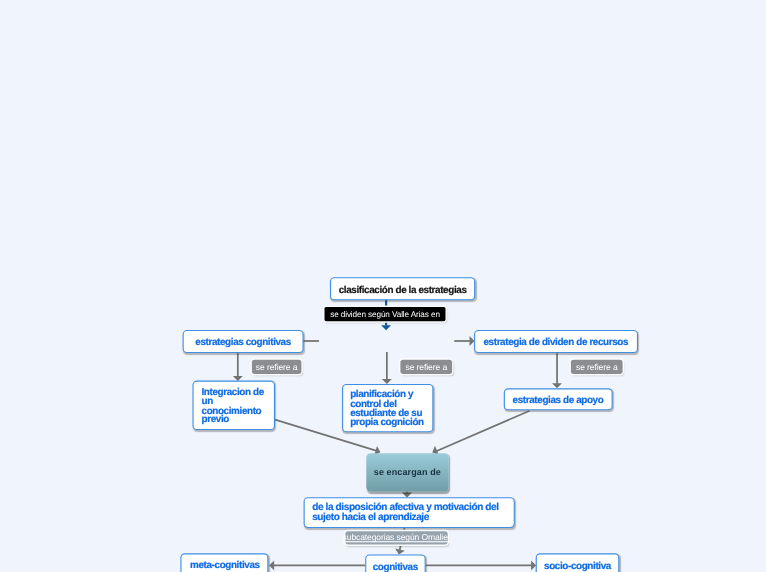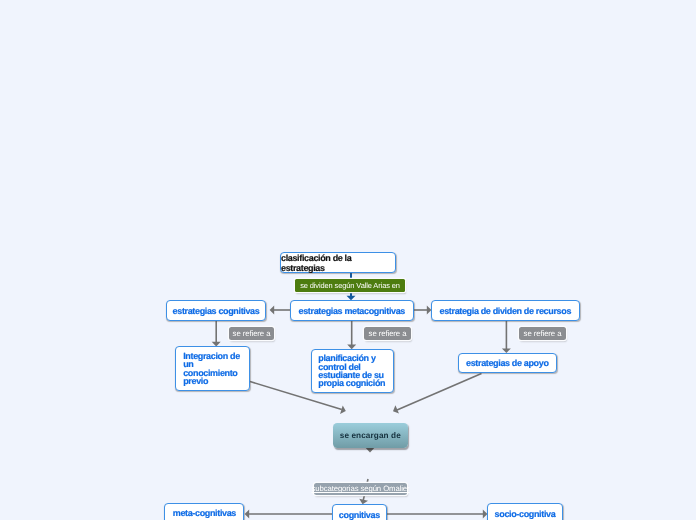--- a/index.html
+++ b/index.html
@@ -16,21 +16,21 @@
         font-weight:bold;color:#0f6ce6;letter-spacing:-0.35px;
         -webkit-text-stroke:0.18px #0f6ce6;
         box-shadow:0.8px 1px 1px rgba(90,85,80,.40);}
   .node span{display:block;}
   .node.root{color:#141414;-webkit-text-stroke:0.18px #141414;}
   .node.lefttext{justify-content:flex-start;text-align:left;}
 
   .lbl{position:absolute;box-sizing:border-box;
        display:flex;align-items:center;justify-content:center;
        color:#ffffff;white-space:nowrap;letter-spacing:-0.1px;}
-  .lbl.blue{background:#4d7c0f;border-radius:1.5px;
+  .lbl.blue{background:#000000;border-radius:1.5px;
             box-shadow:0 0 0 1.3px #fbfcfe,1px 1.6px 1.6px rgba(0,0,0,.22);}
   .lbl.gray{background:#8b8d91;border-radius:2.5px;
             box-shadow:0 0 0 1.3px #fbfcfe,1px 1.6px 1.6px rgba(0,0,0,.18);margin-left:36px;}
   .lbl.slate{background:#96a2ad;border-radius:2.5px;
             box-shadow:0 0 0 1.3px #fbfcfe,1px 1.6px 1.6px rgba(0,0,0,.18);}
   .lbl.teal{background:linear-gradient(180deg,#9bcddb 0%,#709ca6 100%);
             color:#16323f;font-weight:bold;border-radius:4.2px;
             letter-spacing:0.1px;
             box-shadow:1px 1.2px 1.2px rgba(0,0,0,.35);}
 </style>
@@ -61,35 +61,32 @@
     <path d="M351.7,349.2 L347.2,344.6 L356.2,344.6 Z" fill="#737373" stroke="none"></path>
     <path d="M506.4,353.0 L501.9,348.4 L510.9,348.4 Z" fill="#737373" stroke="none"></path>
     <path d="M345.8,411.1 L340.1,414.0 L342.7,405.4 Z" fill="#737373" stroke="none"></path>
     <path d="M393.0,411.3 L395.4,405.3 L399.0,413.6 Z" fill="#737373" stroke="none"></path>
     <path d="M370.0,452.4 L365.5,447.8 L374.5,447.8 Z" fill="#737373" stroke="none"></path>
     <path d="M362.6,504.2 L359.2,498.7 L368.0,500.7 Z" fill="#737373" stroke="none"></path>
     <path d="M244.6,514.0 L249.2,509.5 L249.2,518.5 Z" fill="#737373" stroke="none"></path>
     <path d="M487.4,514.0 L482.8,518.5 L482.8,509.5 Z" fill="#737373" stroke="none"></path>
 </svg>
 
-<div class="node root" style="left:280px;top:252px;width:116px;height:21px;font-size:9px;">
+<div class="node root" style="left:300px;top:252px;width:132px;height:21px;font-size:9px;">
   <span>clasificación de la estrategias</span>
 </div>
 
 <div class="lbl blue" style="left:295px;top:279px;width:110px;height:13px;font-size:7.45px;">
   <span>se dividen según Valle Arias en</span>
 </div>
 
-<div class="node" style="left:166px;top:300px;width:100px;height:21px;font-size:9px;">
+<div class="node" style="left:166px;top:300px;width:110px;height:21px;font-size:9px;">
   <span>estrategias cognitivas</span>
 </div>
 
-<div class="node" style="left:290px;top:300px;width:123.6px;height:21px;font-size:9px;">
-  <span>estrategias metacognitivas</span>
-</div>
 
 <div class="node" style="left:431px;top:300px;width:148.6px;height:21px;font-size:9px;">
   <span>estrategia de dividen de recursos</span>
 </div>
 
 <div class="lbl gray" style="left:193px;top:327px;width:45px;height:12.5px;font-size:7.8px;">
   <span>se refiere a</span>
 </div>
 
 <div class="lbl gray" style="left:328px;top:327px;width:47px;height:12.5px;font-size:7.8px;">
@@ -105,24 +102,27 @@
 </div>
 
 <div class="node lefttext" style="left:311px;top:349px;width:82.6px;height:44px;font-size:9px;line-height:8.4px;padding-left:6.3px;">
   <span>planificación y control del estudiante de su propia cognición</span>
 </div>
 
 <div class="node" style="left:458px;top:353px;width:98.6px;height:20px;font-size:9px;">
   <span>estrategias de apoyo</span>
 </div>
 
-<div class="lbl teal" style="left:333px;top:423px;width:74.6px;height:25px;font-size:8.2px;">
+<div class="lbl teal" style="left:333px;top:412px;width:74.6px;height:35px;font-size:8.2px;">
   <span>se encargan de</span>
 </div>
 
+<div class="node lefttext" style="left:276px;top:452px;width:191.6px;height:28px;font-size:9.15px;line-height:8.6px;padding-left:6.8px;">
+  <span>de la disposición afectiva y motivación del sujeto hacia el aprendizaje</span>
+</div>
 
 <div class="lbl slate" style="left:314px;top:482.5px;width:93px;height:12.5px;font-size:7.75px;text-decoration:underline;">
   <span>subcategorias según Omalier</span>
 </div>
 
 <div class="node" style="left:164.4px;top:502.5px;width:80px;height:21px;font-size:9px;">
   <span>meta-cognitivas</span>
 </div>
 
 <div class="node" style="left:331.5px;top:504.2px;width:55.7px;height:21px;font-size:9px;">

